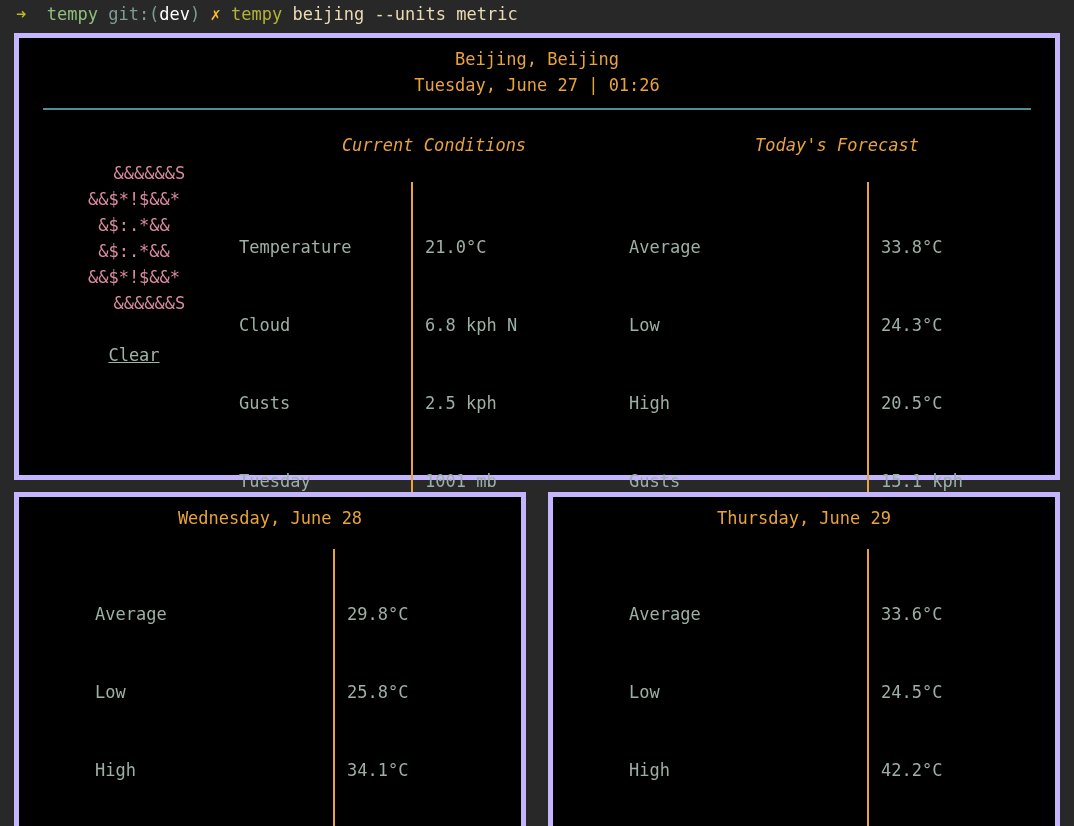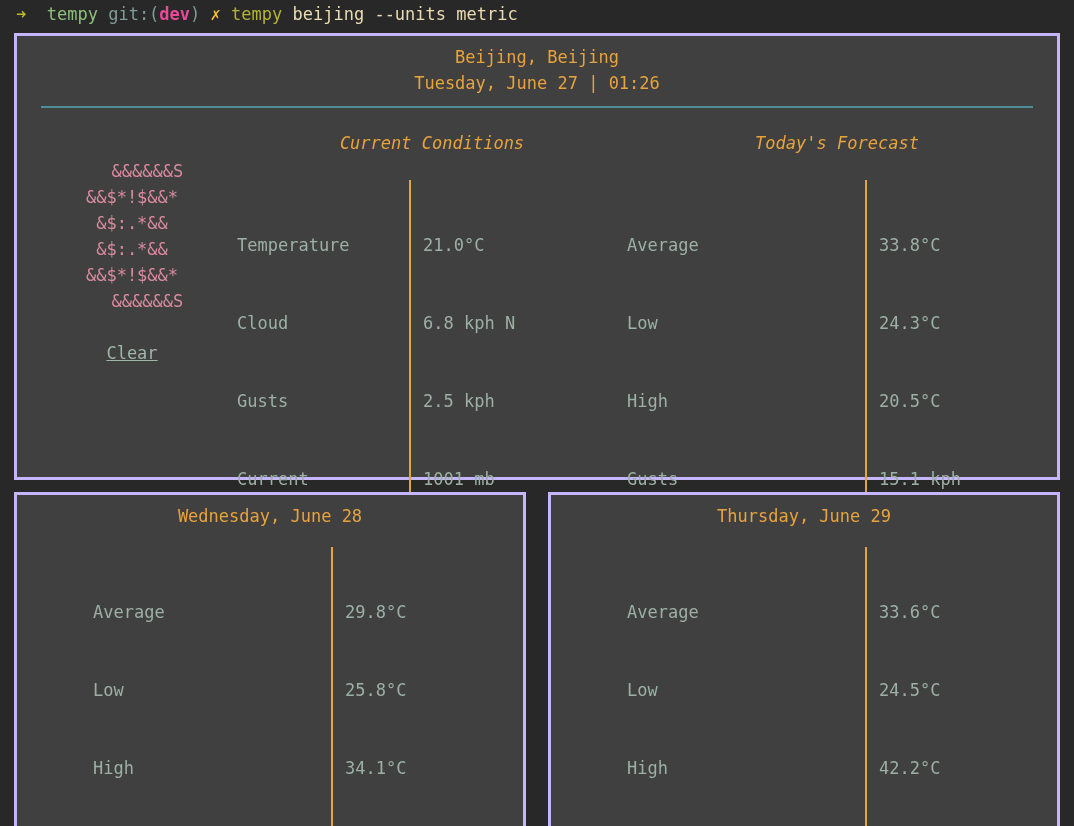--- a/index.html
+++ b/index.html
@@ -23,29 +23,29 @@
     height: 28px;
     display: flex;
     align-items: center;
     padding-left: 16px;
     white-space: pre;
     font-size: 17px;
   }
   .p-arrow  { color: #b8bb26; }
   .p-dir    { color: #8ec07c; }
   .p-git    { color: #7d9c95; }
-  .p-branch { color: #ec4899; font-weight: bold; }
+  .p-branch { color: #ffffff; }
   .p-x      { color: #fabd2f; font-weight: bold; }
   .p-cmd    { color: #b2b338; }
   .p-args   { color: #ebdbb2; }
 
   
   .panel {
-    border: 3px solid #c4b5fd;
-    background: #404040;
+    border: 5px solid #c4b5fd;
+    background: #000000;
     box-sizing: border-box;
   }
   .main-panel {
     margin: 5px 14px 0 14px;
     height: 447px;
     padding: 8px 10px 0 10px;
   }
 
   .panel-title {
     text-align: center;
@@ -165,21 +165,21 @@
       <div class="cond-word">Clear</div>
     </div>
 
     <div class="col-current">
       <div class="section-head">Current Conditions</div>
       <div class="stats">
         <div class="labels cur-labels">
           <div class="row">Temperature</div>
           <div class="row">Cloud</div>
           <div class="row">Gusts</div>
-          <div class="row">Current</div>
+          <div class="row">Tuesday</div>
           <div class="row">Precipitation</div>
           <div class="row">Visibility</div>
           <div class="row">Humidity</div>
           <div class="row">Cloud Cover</div>
           
         </div>
         <div class="sep"></div>
         <div class="values">
           <div class="row">21.0°C</div>
           <div class="row">6.8 kph N</div>

